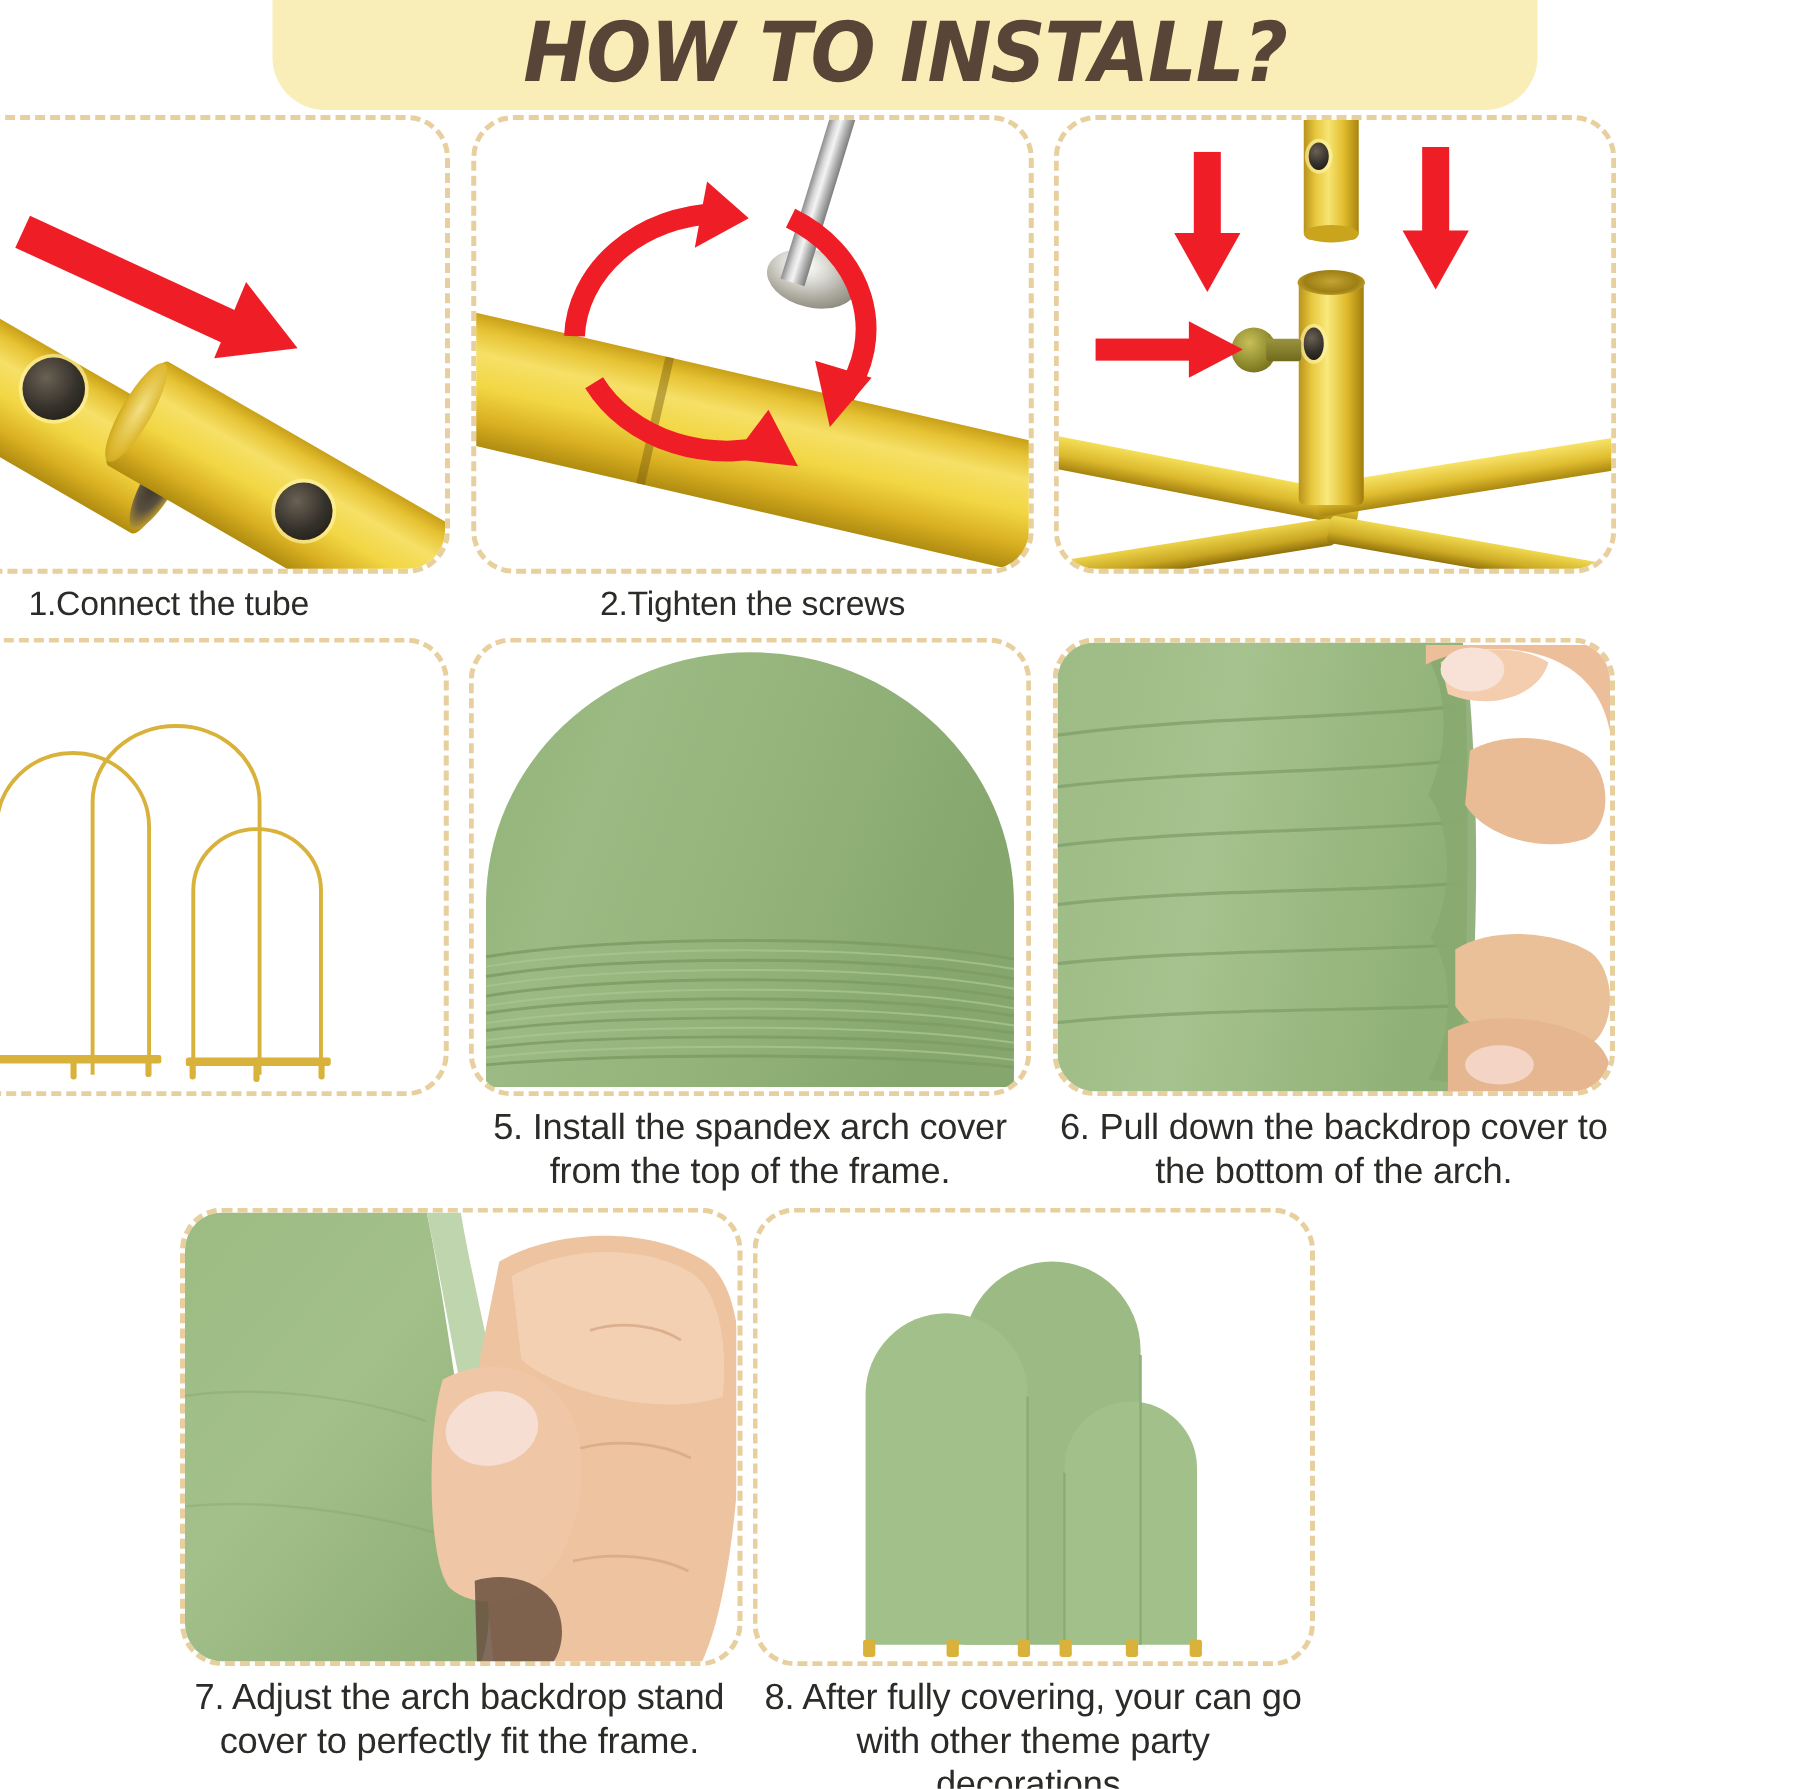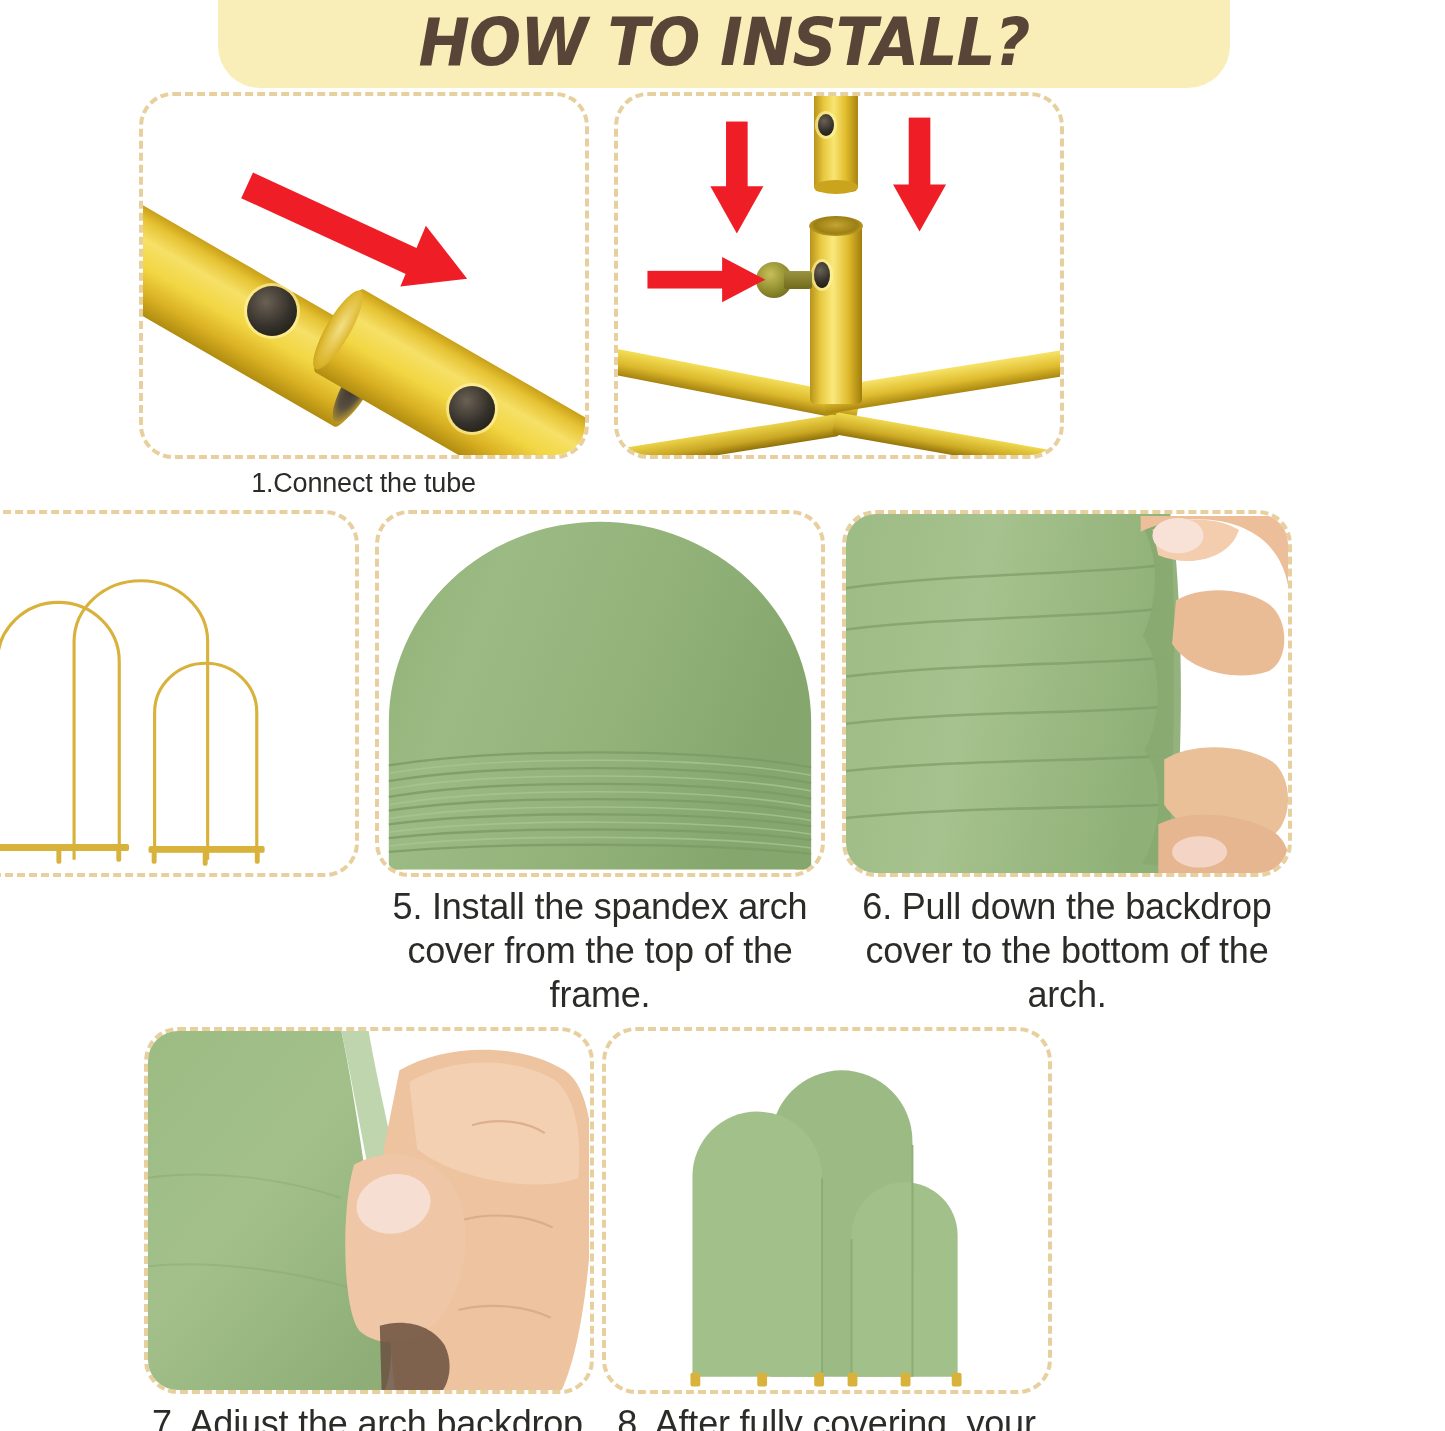--- a/index.html
+++ b/index.html
@@ -77,21 +77,21 @@
   }
   .caption {
     color: #2b2b28;
     font-size: 27px;
     line-height: 1.22;
     text-align: center;
     padding: 8px 6px 0 6px;
     width: 440px;
     letter-spacing: -0.2px;
   }
-  .caption.tight { font-size: 36px; }
+  .caption.tight { font-size: 29px; }
 
   
   .art { position: absolute; inset: 0; }
 
   
   .tube {
     position: absolute;
     background: linear-gradient(180deg,
         #c9a018 0%, #e6c334 12%, #f6e067 30%,
         #f2d643 55%, #d9b022 80%, #b08c10 100%);
@@ -287,20 +287,44 @@
             <g fill="#ef1d26">
               <path d="M112 78 L290 160 L278 186 L100 104 Z"></path>
               <path d="M330 186 L262 194 L288 132 Z"></path>
             </g>
           </svg>
         </div>
       </div>
       <div class="caption">1.Connect the tube</div>
     </div>
 
+    <div class="cell">
+      <div class="panel">
+        <div class="art">
+          <div class="tube p2-tube">
+            <div class="p2-seam"></div>
+          </div>
+          <div class="p2-screw"></div>
+          <div class="p2-driver"></div>
+          <svg class="art" viewBox="0 0 450 367" style="z-index:7;">
+            <g fill="none" stroke="#ef1d26" stroke-width="17" stroke-linecap="butt">
+              <path d="M80 176 A122 104 0 0 1 196 76"></path>
+              <path d="M256 80 A122 104 0 0 1 300 224"></path>
+              <path d="M96 214 A122 104 0 0 0 250 262"></path>
+            </g>
+            <g fill="#ef1d26">
+              <path d="M188 50 L222 80 L178 104 Z"></path>
+              <path d="M276 196 L322 210 L288 250 Z"></path>
+              <path d="M238 236 L262 282 L208 276 Z"></path>
+            </g>
+          </svg>
+        </div>
+      </div>
+      <div class="caption">2.Tighten the screws</div>
+    </div>
 
     <div class="cell">
       <div class="panel">
         <div class="art">
           <div class="tube p3-top-tube"></div>
           <div class="p3-top-rim"></div>
           <div class="hole" style="left:200px; top:18px; width:16px; height:22px;"></div>
 
           <div class="p3-base-l"></div>
           <div class="p3-base-r"></div>

